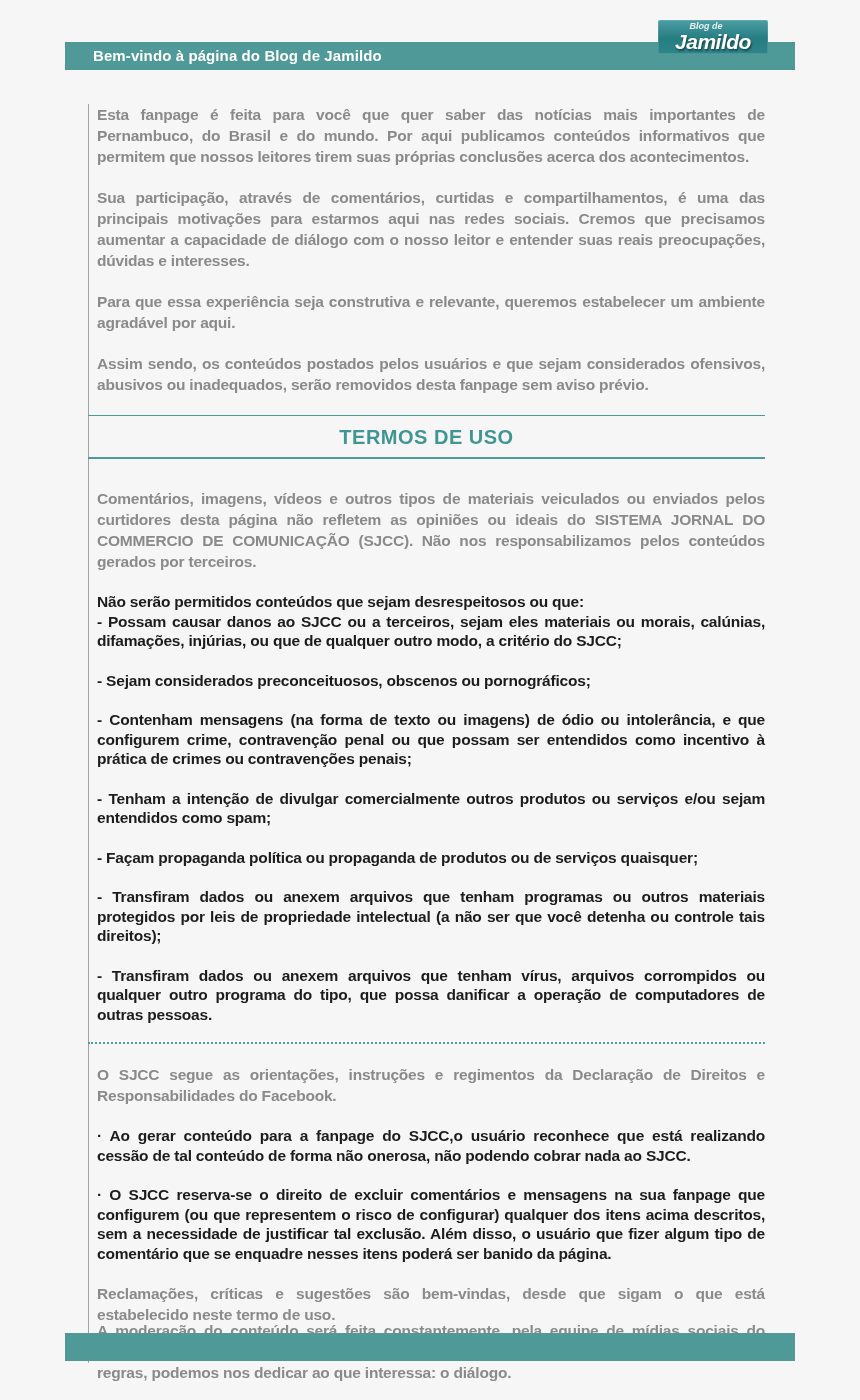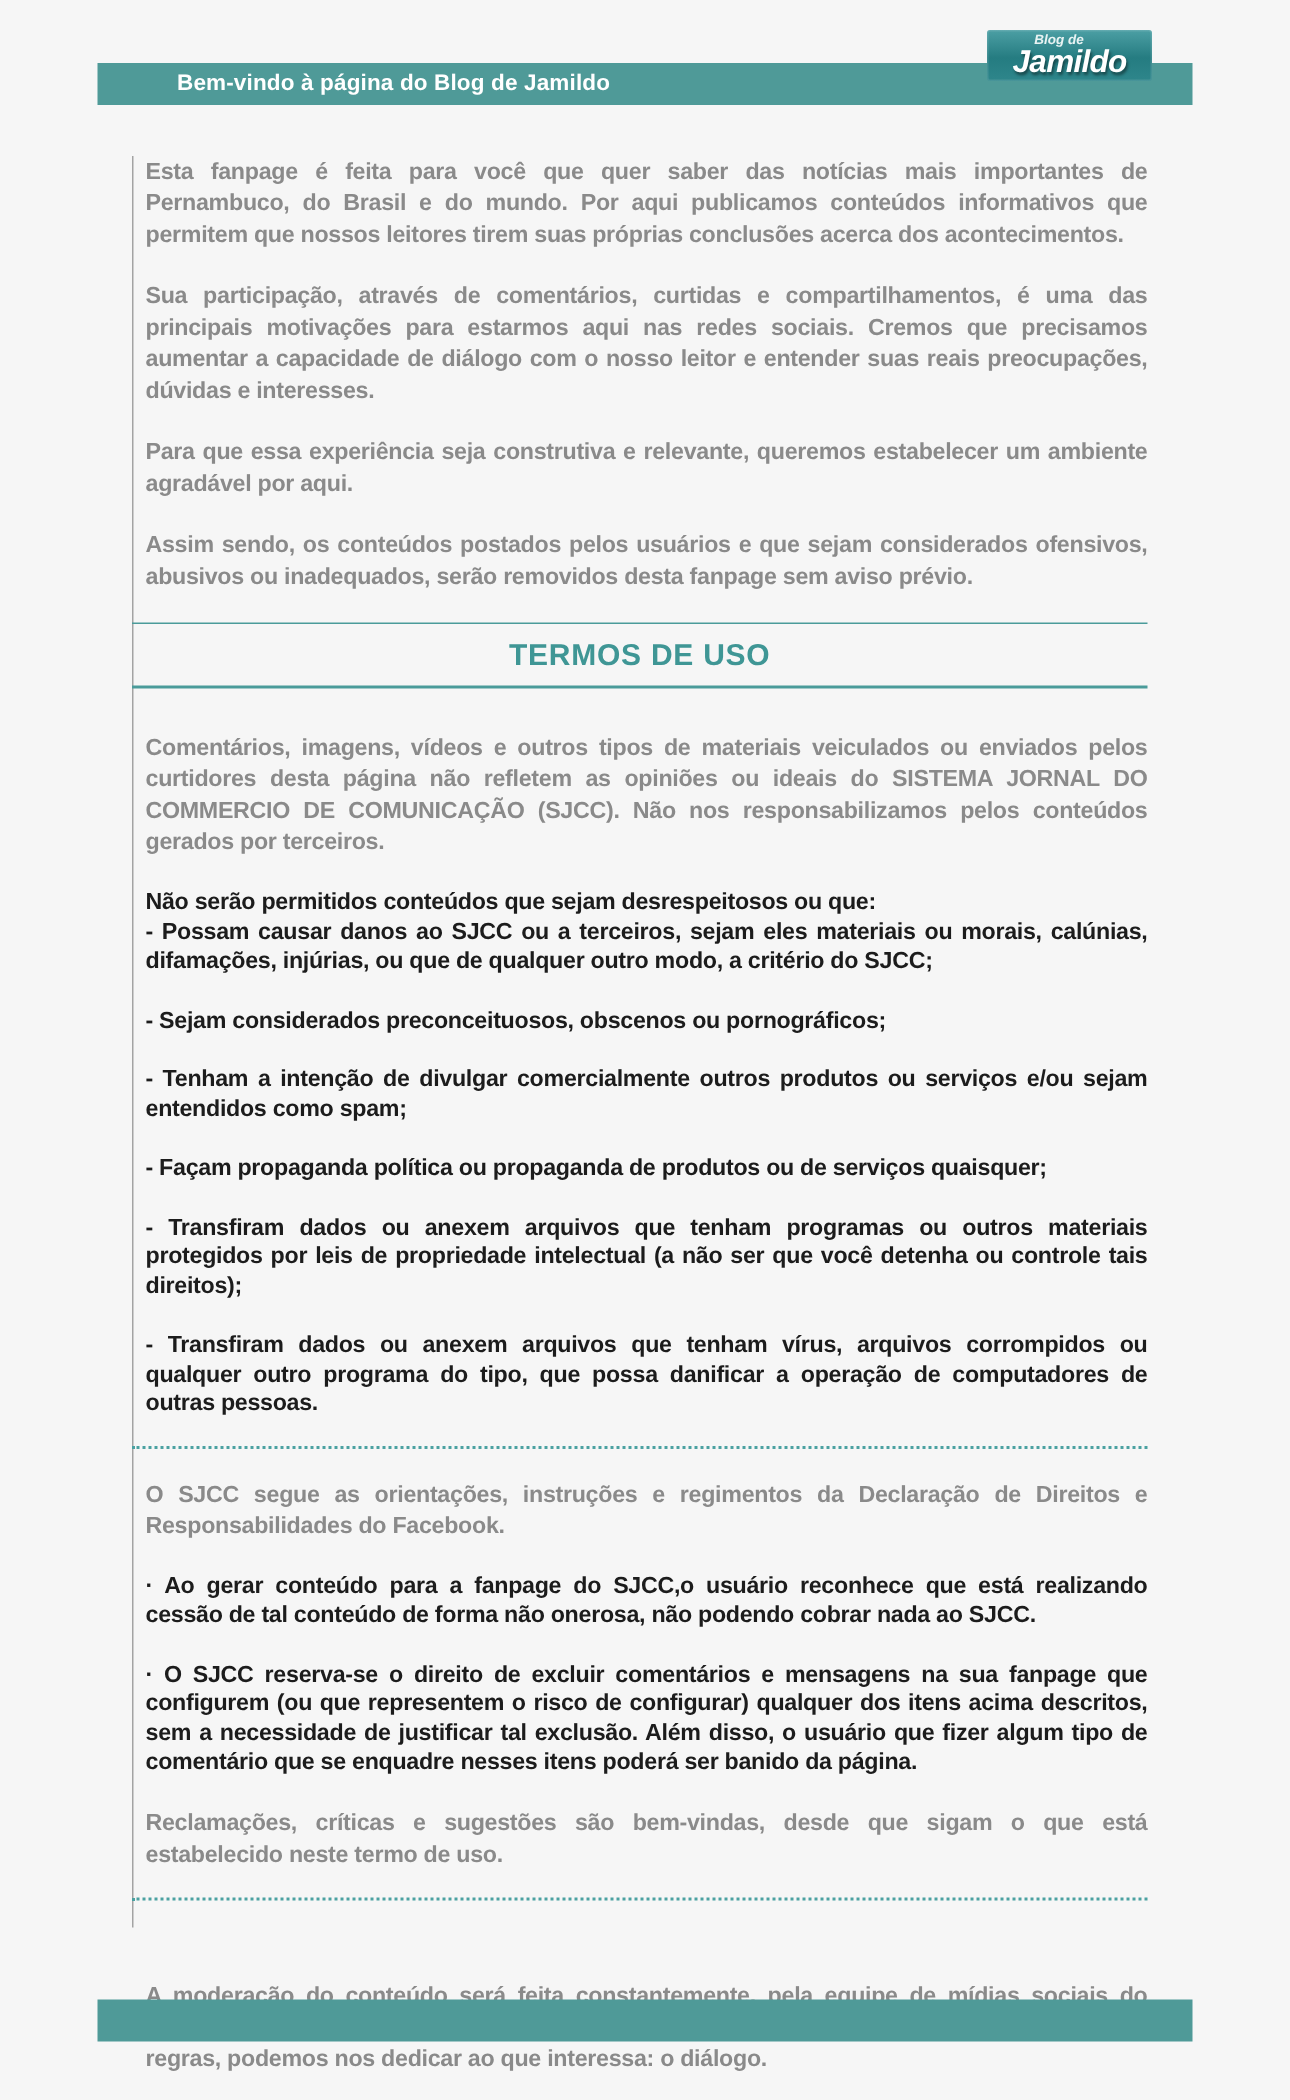--- a/index.html
+++ b/index.html
@@ -10,21 +10,21 @@
     font-family:"Liberation Sans","DejaVu Sans",sans-serif;
     overflow:hidden;
   }
 
   
   .header-bar {
     position:absolute; top:42px; left:65px; width:730px; height:28px;
     background:#4f9a98;
   }
   .header-title {
-    line-height:28px; padding-left:53px;
+    line-height:28px; padding-left:28px;
     color:#ffffff; font-weight:700; font-size:15px; letter-spacing:0.1px;
   }
   .logo {
     position:absolute; right:27px; bottom:16px; width:110px; height:34px;
     background:linear-gradient(180deg,#4c9fa4 0%,#257c81 55%,#2e868b 100%);
     border-radius:2px; overflow:hidden;
     box-shadow:inset 0 0 0 1px rgba(255,255,255,0.12);
   }
   .logo-top {
     display:block; text-align:center; margin:2px 14px 0 0;
@@ -99,20 +99,21 @@
     </div>
 
   <div class="terms-header">TERMOS DE USO</div>
 
   <div class="terms-body" data-list="terms.items">
 
   <p class="para p-gray">Comentários, imagens, vídeos e outros tipos de materiais veiculados ou enviados pelos curtidores desta página não refletem as opiniões ou ideais do SISTEMA JORNAL DO COMMERCIO DE COMUNICAÇÃO (SJCC). Não nos responsabilizamos pelos conteúdos gerados por terceiros.</p>
       <p class="para p-dark">Não serão permitidos conteúdos que sejam desrespeitosos ou que:
 - Possam causar danos ao SJCC ou a terceiros, sejam eles materiais ou morais, calúnias, difamações, injúrias, ou que de qualquer outro modo, a critério do SJCC;</p>
       <p class="para p-dark">- Sejam considerados preconceituosos, obscenos ou pornográficos;</p>
+      <p class="para p-dark">- Contenham mensagens (na forma de texto ou imagens) de ódio ou intolerância, e que configurem crime, contravenção penal ou que possam ser entendidos como incentivo à prática de crimes ou contravenções penais;</p>
       <p class="para p-dark">- Tenham a intenção de divulgar comercialmente outros produtos ou serviços e/ou sejam entendidos como spam;</p>
       <p class="para p-dark">- Façam propaganda política ou propaganda de produtos ou de serviços quaisquer;</p>
       <p class="para p-dark">- Transfiram dados ou anexem arquivos que tenham programas ou outros materiais protegidos por leis de propriedade intelectual (a não ser que você detenha ou controle tais direitos);</p>
       <p class="para p-dark">- Transfiram dados ou anexem arquivos que tenham vírus, arquivos corrompidos ou qualquer outro programa do tipo, que possa danificar a operação de computadores de outras pessoas.</p>
       <p class="dotted-divider"></p>
       <p class="para p-gray">O SJCC segue as orientações, instruções e regimentos da Declaração de Direitos e Responsabilidades do Facebook.</p>
       <p class="para p-dark">· Ao gerar conteúdo para a fanpage do SJCC,o usuário reconhece que está realizando cessão de tal conteúdo de forma não onerosa, não podendo cobrar nada ao SJCC.</p>
       <p class="para p-dark">· O SJCC reserva-se o direito de excluir comentários e mensagens na sua fanpage que configurem (ou que representem o risco de configurar) qualquer dos itens acima descritos, sem a necessidade de justificar tal exclusão. Além disso, o usuário que fizer algum tipo de comentário que se enquadre nesses itens poderá ser banido da página.</p>
       <p class="para p-gray">Reclamações, críticas e sugestões são bem-vindas, desde que sigam o que está estabelecido neste termo de uso.</p>
       <p class="dotted-divider"></p>

